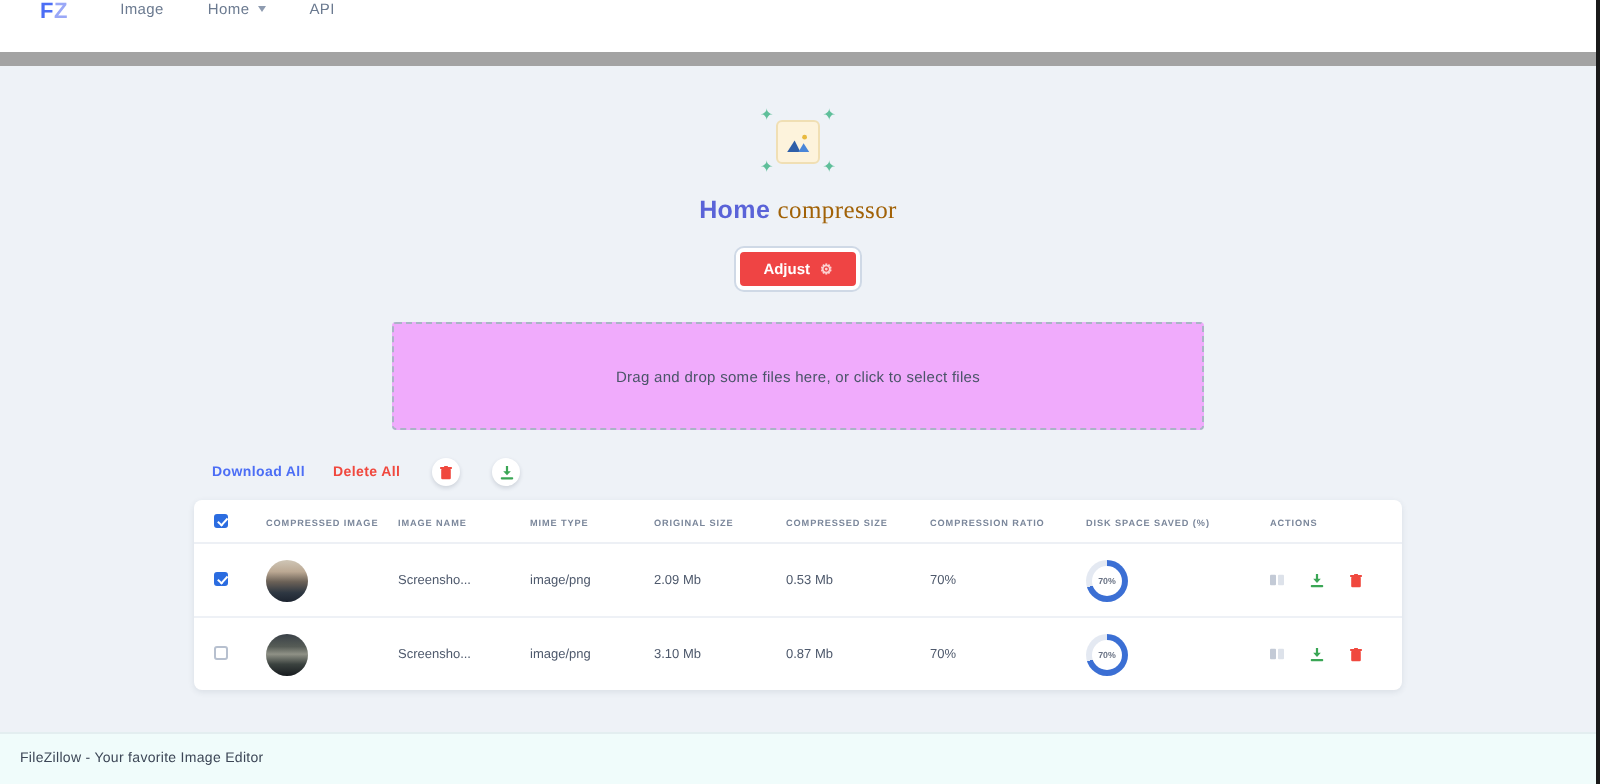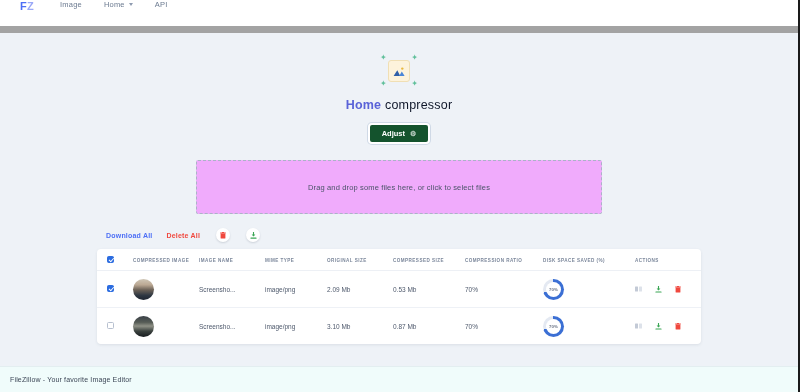--- a/index.html
+++ b/index.html
@@ -115,25 +115,25 @@
   .spark.bl { left: 8px;  bottom: 5px; }
   .spark.br { right: 8px; bottom: 5px; }
 
   .hero-title {
     margin-top: 5px;
     font-size: 12.5px;
     letter-spacing: 0.2px;
     white-space: nowrap;
   }
   .hero-title .t1 { color: #5a63d8; font-weight: bold; }
-  .hero-title .t2 { color: #0f172a; font-weight: normal; }
+  .hero-title .t2 { color: #a16207; font-weight: normal; font-family: Liberation Serif, serif; }
 
   .adjust-btn {
     margin-top: 11px;
-    background: #14532d;
+    background: #ef4444;
     color: #ffffff;
     border: 2px solid #ffffff;
     border-radius: 4px;
     font-size: 7.5px;
     font-weight: bold;
     padding: 4px 12px;
     display: flex;
     align-items: center;
     gap: 5px;
     box-shadow: 0 0 0 1px #cfd9e6;

